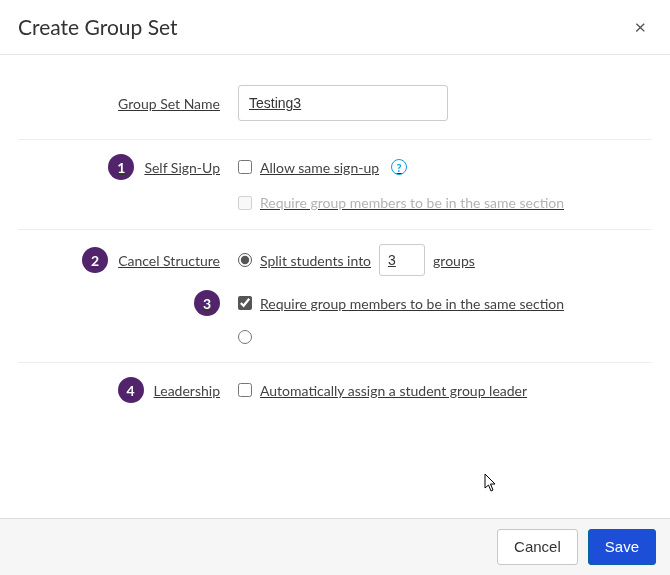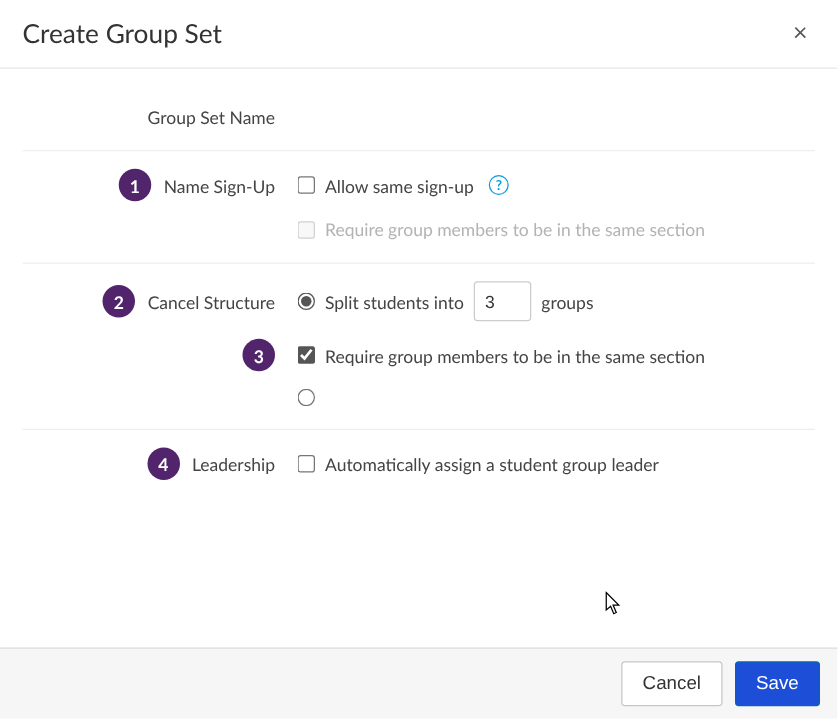--- a/index.html
+++ b/index.html
@@ -38,20 +38,21 @@
   .thin-rule {
     height: 1px;
     background: #e6e6e6;
     margin: 0;
     border: 0;
   }
   .modal-body-wrap {
     flex: 1 1 auto;
     overflow-y: scroll;
     padding: 0;
+    text-decoration: underline;
   }
   .modal-body {
     padding: 30px 18px 10px 18px;
   }
   .section {
     padding: 14px 0 18px 0;
   }
   .section + .section {
     border-top: 1px solid #eee;
   }
@@ -185,28 +186,31 @@
   <hr class="thin-rule">
 
   <div class="modal-body-wrap">
     <div class="modal-body">
 
       <div class="section" style="padding-top:0;">
         <div class="row">
           <div class="label-col">
             <span>Group Set Name</span>
           </div>
+          <div class="control-col">
+            <input type="text" class="text-input" value="Testing3" style="">
+          </div>
         </div>
       </div>
 
       <div class="section">
         <div class="row">
           <div class="label-col">
             <span class="step-badge">1</span>
-            <span>Name Sign-Up</span>
+            <span>Self Sign-Up</span>
           </div>
           <div class="control-col">
             <input type="checkbox" style="">
             <span>Allow same sign-up</span>
             <span class="help-icon">?</span>
           </div>
         </div>
         <div class="sub-row">
           <div class="label-col"></div>
           <div class="control-col muted">

